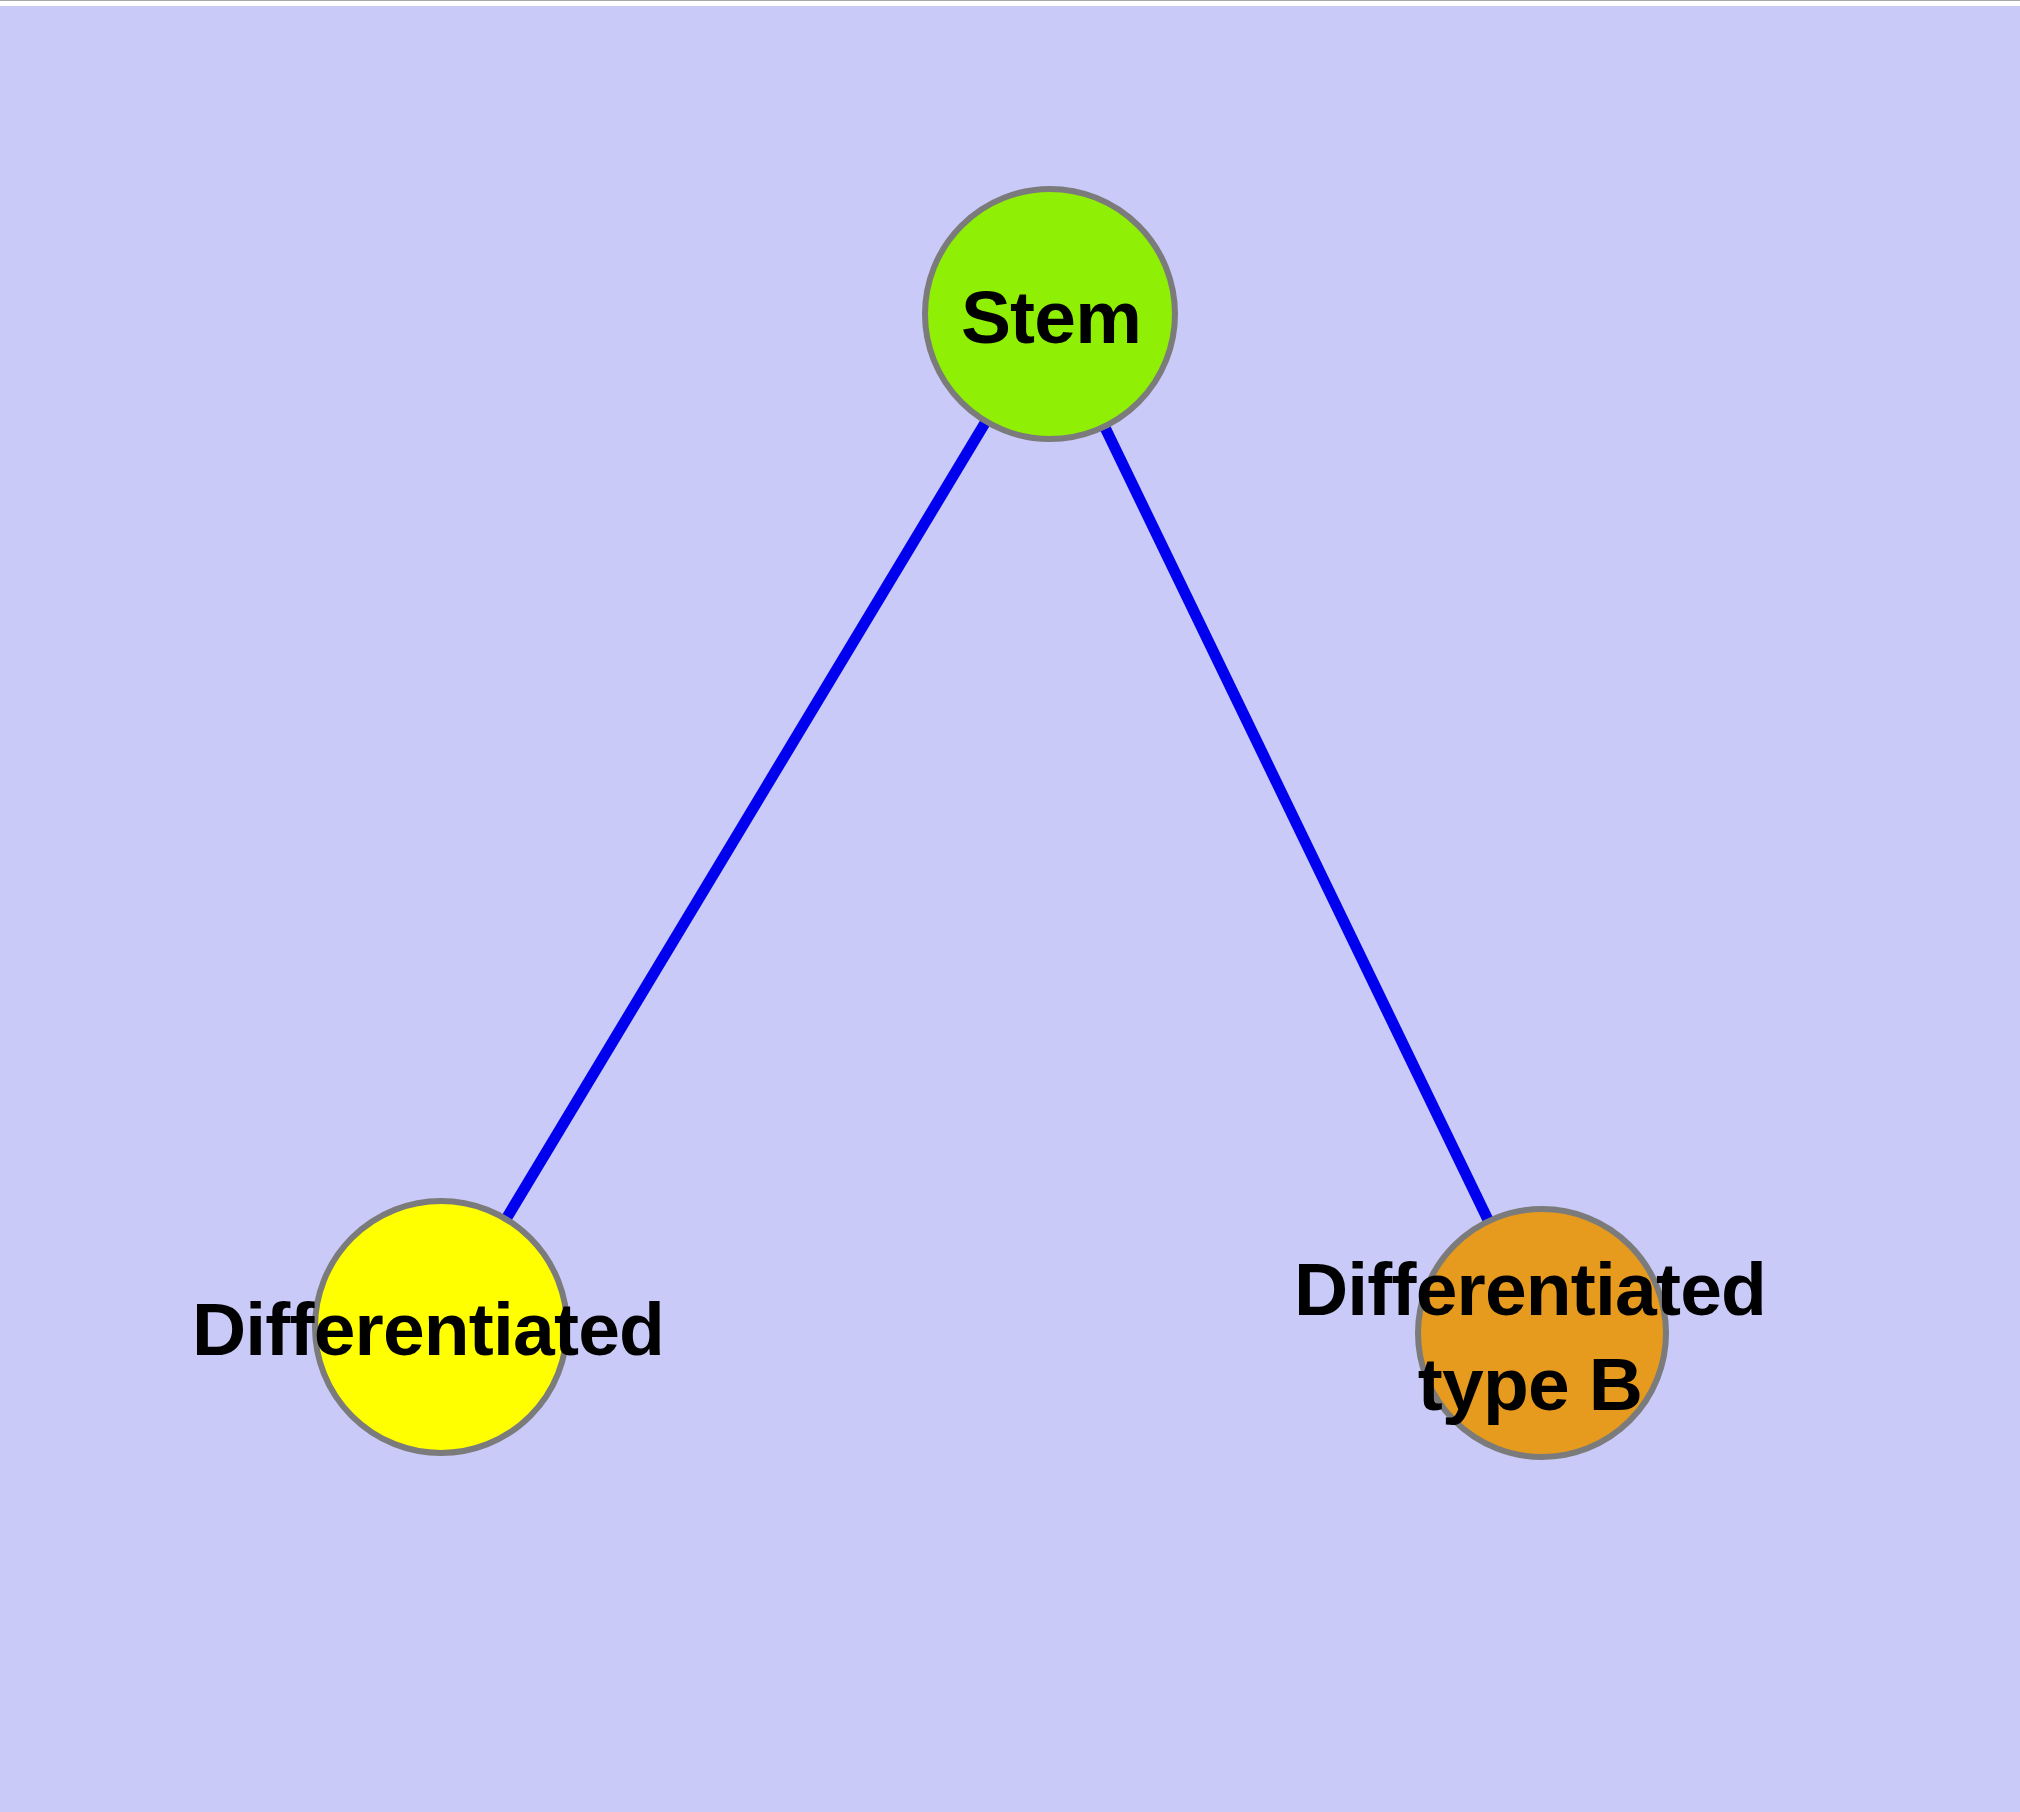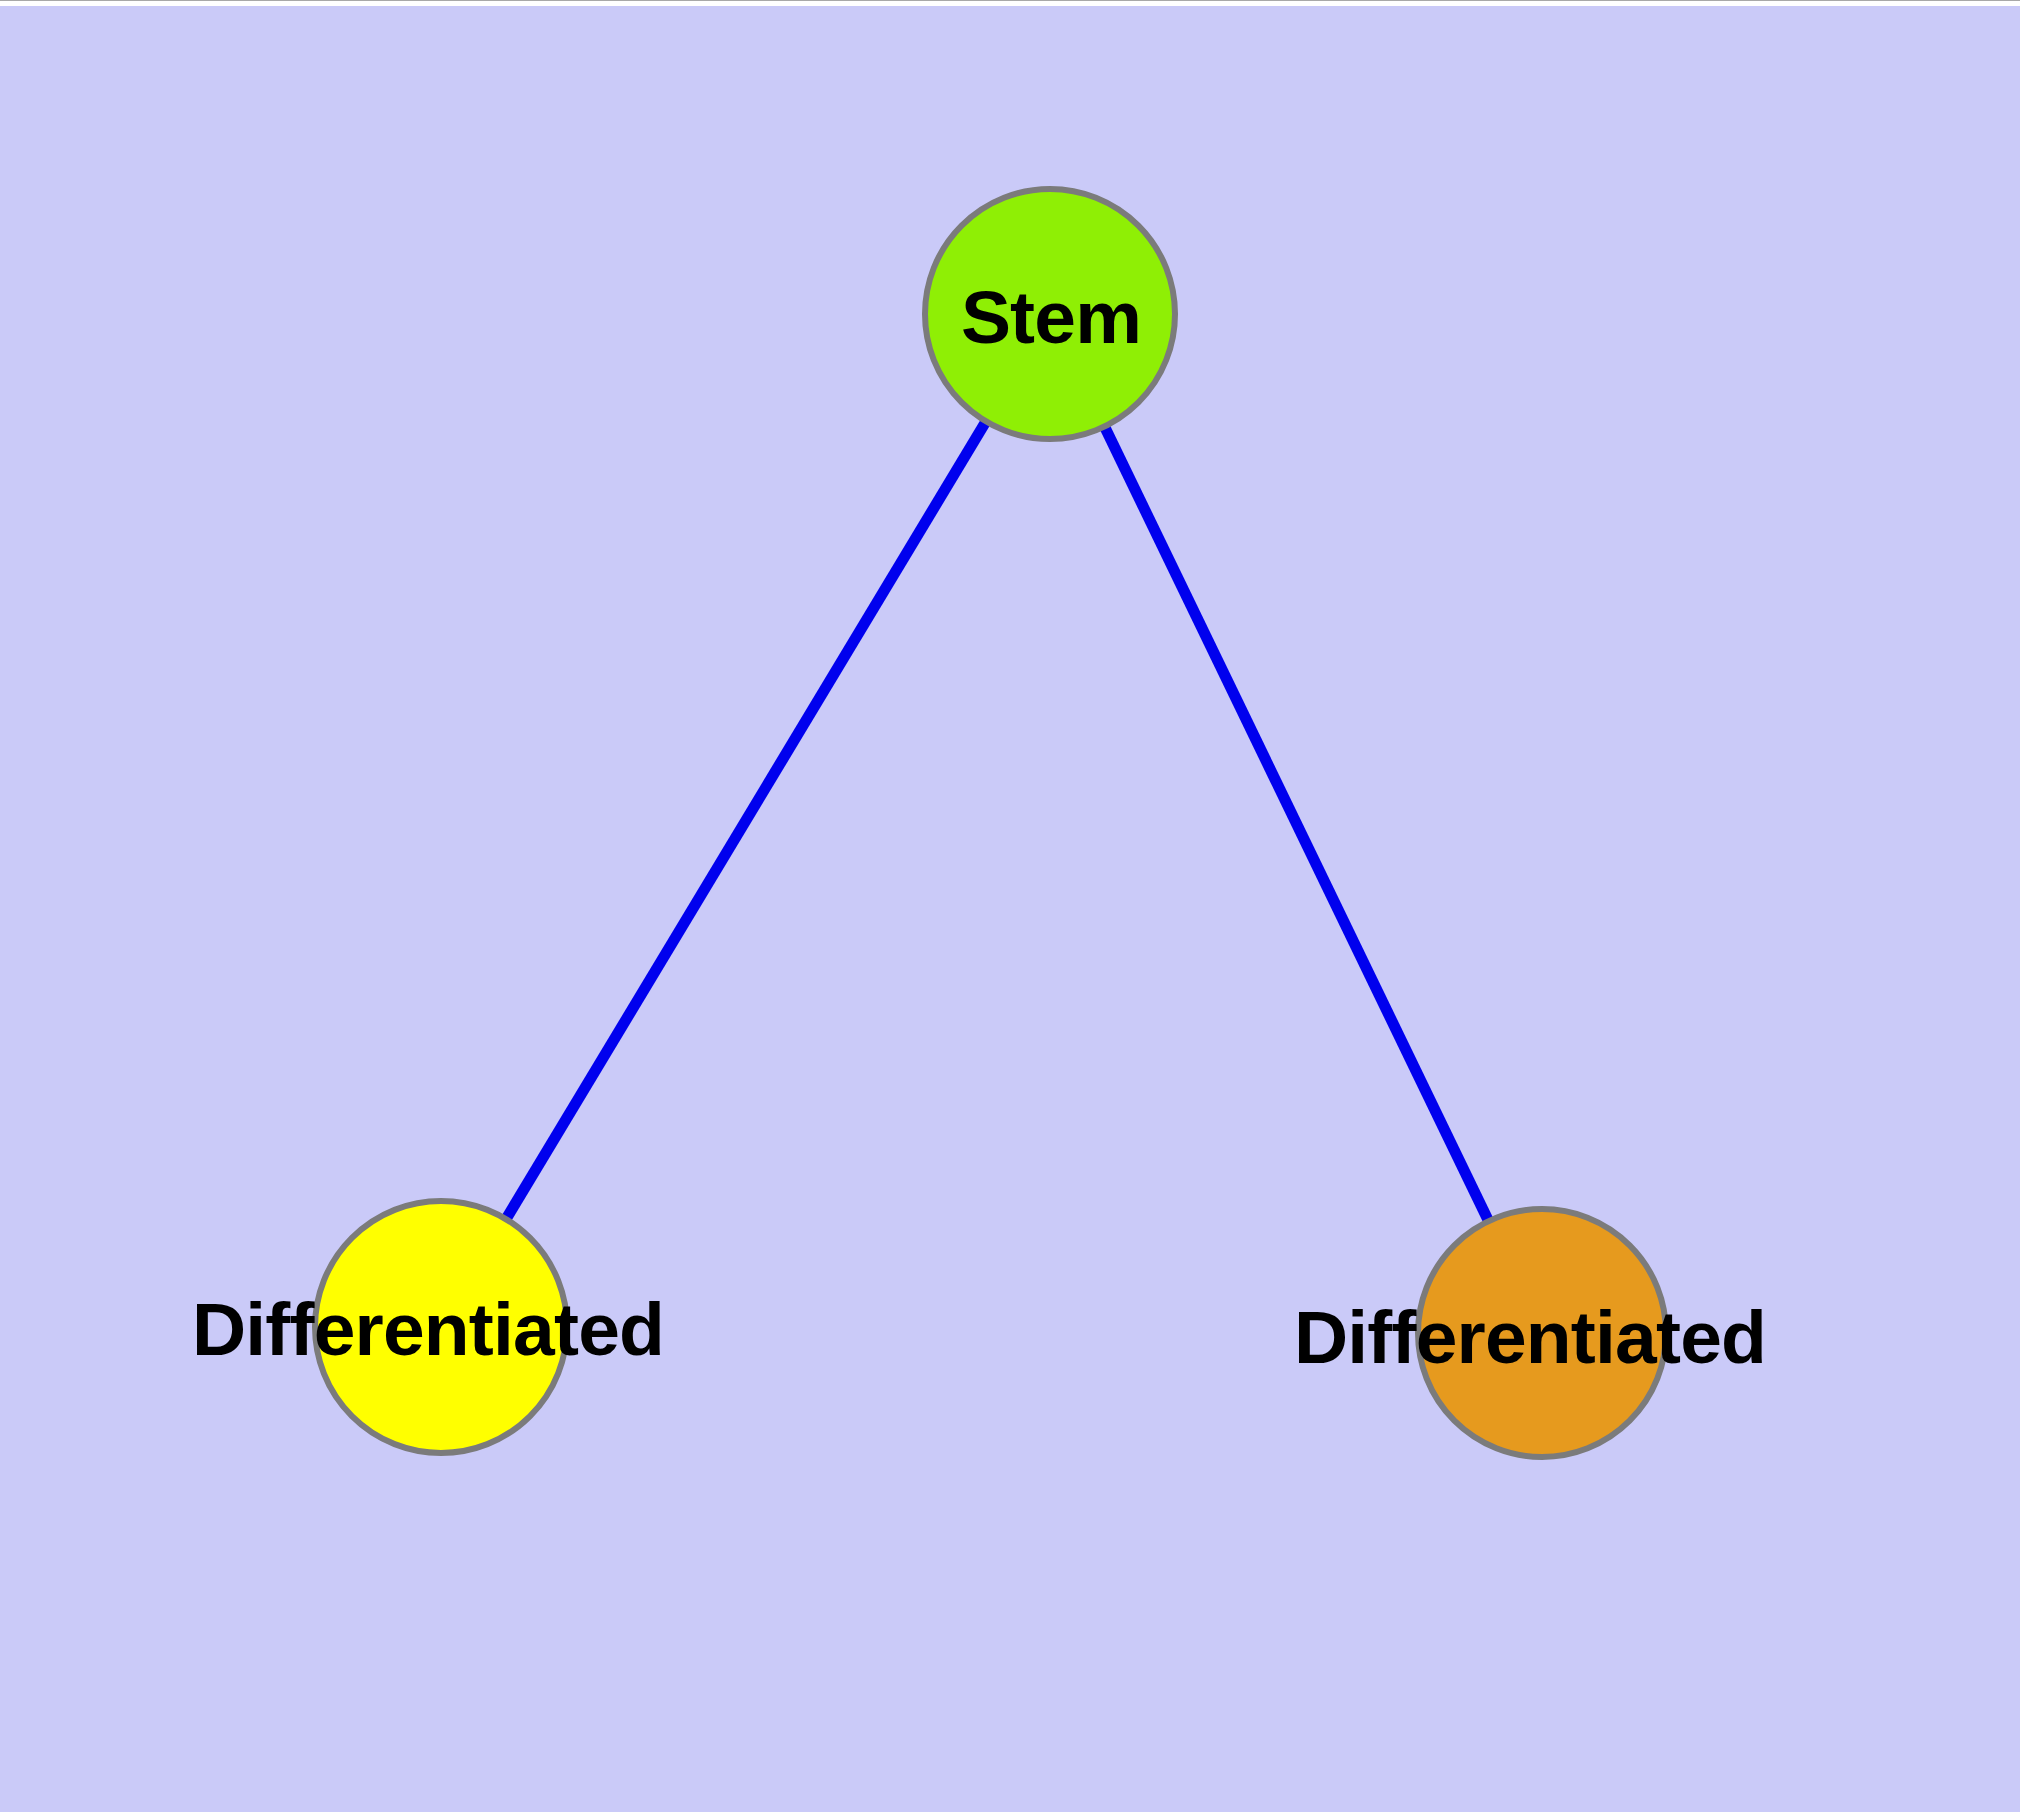--- a/index.html
+++ b/index.html
@@ -97,16 +97,17 @@
   <div class="node-label label-stem">
     <span class="label-line">Stem</span>
   </div>
 
   <div class="node-label label-a">
     <span class="label-line">Differentiated</span>
   </div>
 
   <div class="node-label label-b">
     <span class="label-line">Differentiated</span>
+    <span class="label-line">type B</span>
   </div>
 
 </div>
 
 
 </body></html>

